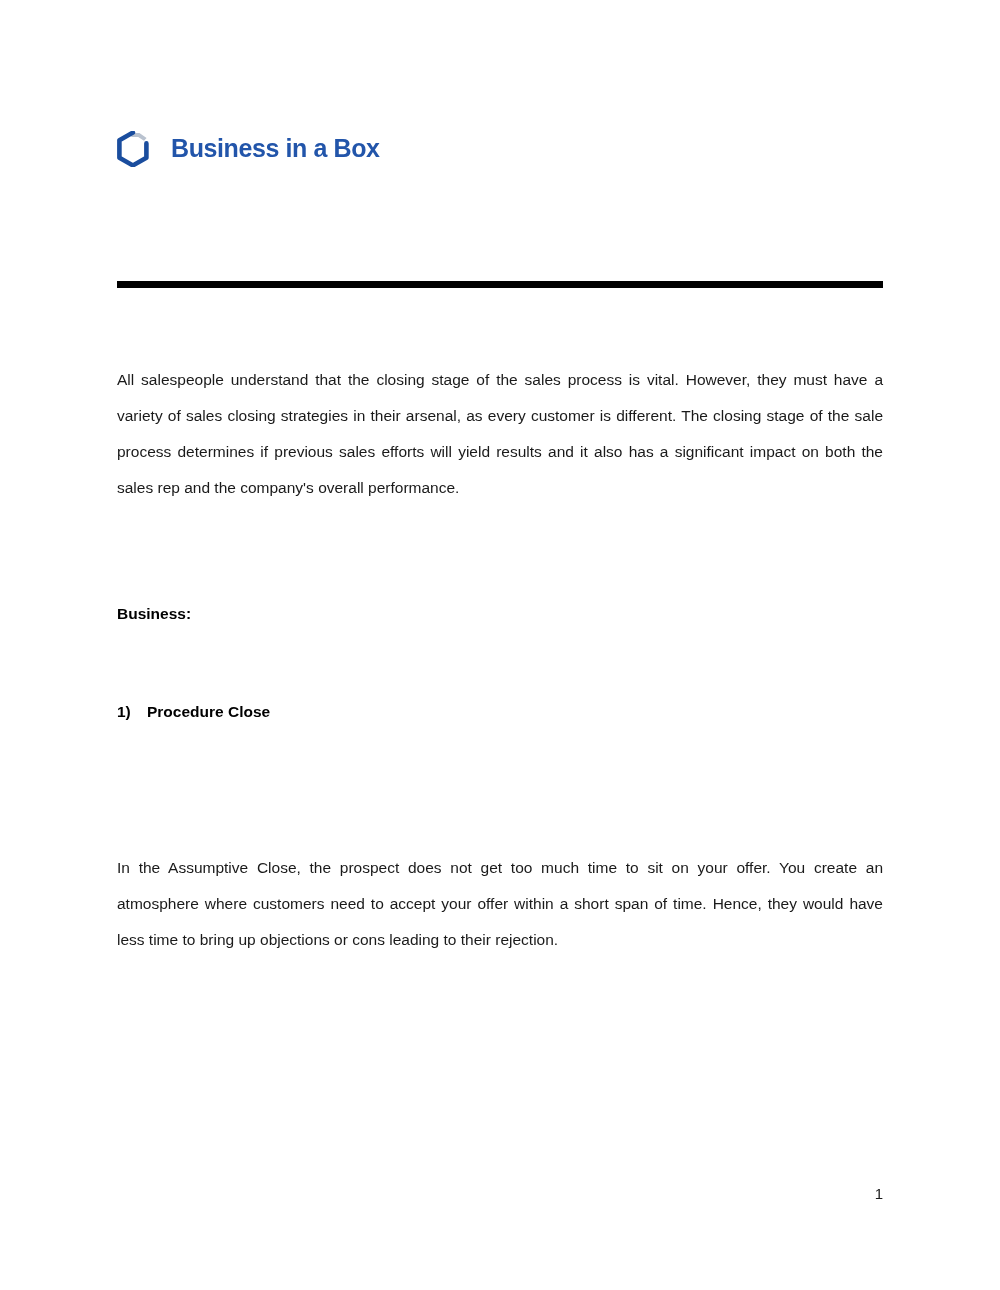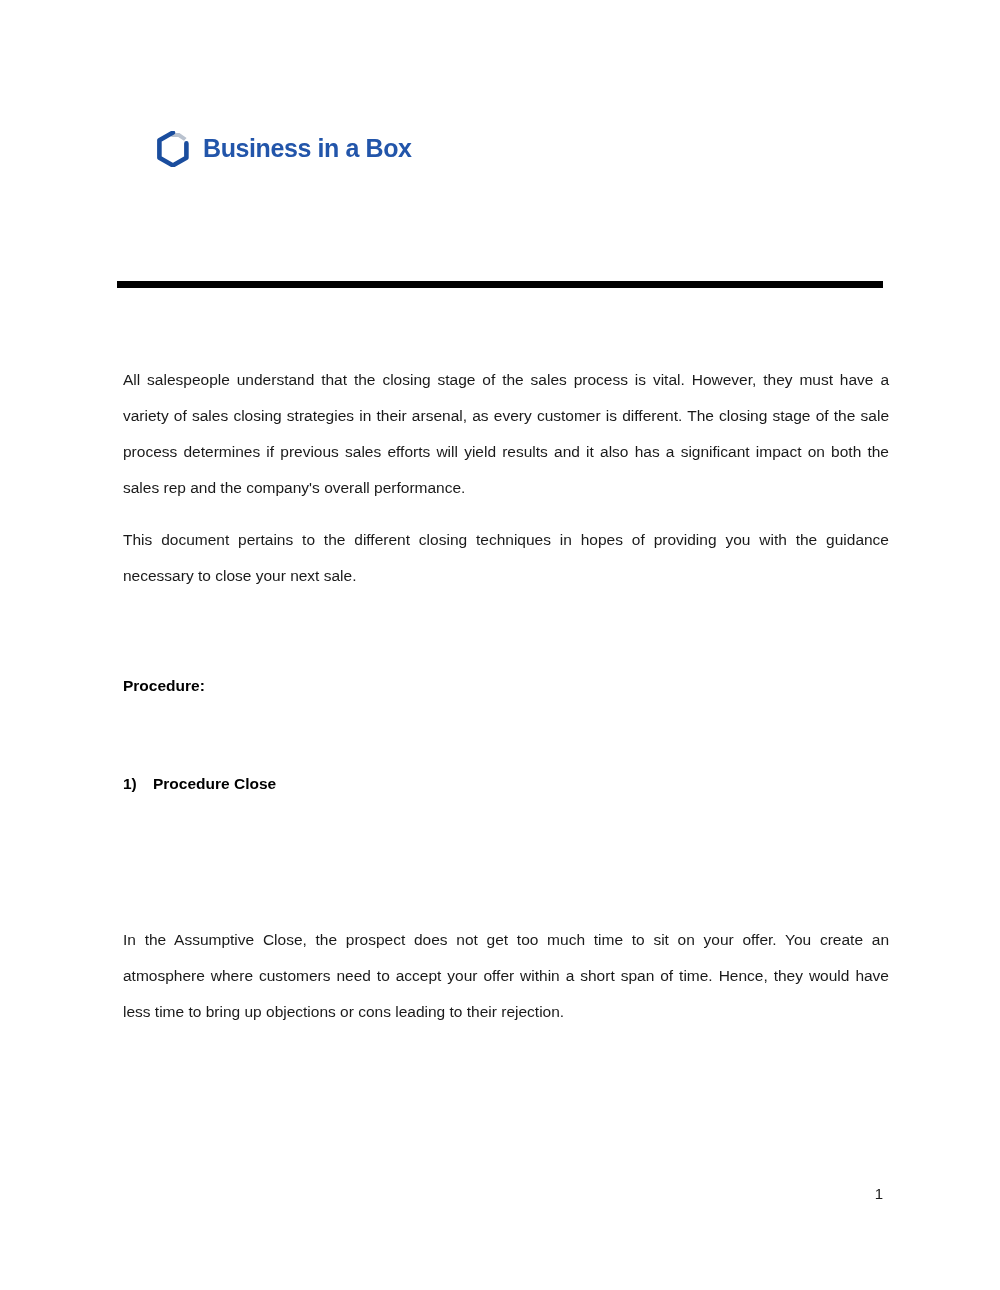--- a/index.html
+++ b/index.html
@@ -21,22 +21,21 @@
     overflow: hidden;
   }
 
   
   .logo-block {
     position: absolute;
     left: 117px;
     top: 131px;
     display: flex;
     align-items: center;
-    gap: 14px;
-    margin-left: 40px;
+    gap: 22px;
   }
   .logo-mark {
     width: 32px;
     height: 36px;
     display: block;
     flex: 0 0 auto;
   }
   .logo-text {
     font-family: "Liberation Sans", sans-serif;
     font-size: 25px;
@@ -65,21 +64,21 @@
     left: 117px;
     top: 281px;
     width: 766px;
     height: 7px;
     background: #000000;
   }
 
   
   .content {
     position: absolute;
-    left: 123px;
+    left: 117px;
     top: 362px;
     width: 766px;
   }
   p.body {
     margin: 0;
     font-size: 15.5px;
     line-height: 36px;
     text-align: justify;
     text-justify: inter-word;
     color: #1a1a1a;
@@ -136,24 +135,23 @@
     </span>
     <span class="logo-text">Business in a Box</span>
   </div>
 
   <div class="title-rule"></div>
 
   <div class="content">
 
     <p class="body">All salespeople understand that the closing stage of the sales process is vital. However, they must have a variety of sales closing strategies in their arsenal, as every customer is different. The closing stage of the sale process determines if previous sales efforts will yield results and it also has a significant impact on both the sales rep and the company's overall performance.</p>
     <div class="gap-para"></div>
-    <p class="body">This document pertains to the different closing techniques in hopes of providing you with the guidance necessary to close your next sale.</p>
 
     <div class="gap-big"></div>
-    <h2 class="section-head">Procedure:</h2>
+    <h2 class="section-head">Business:</h2>
 
     <div class="gap-med"></div>
     <div class="numbered-head">
       <span class="num">1)</span>
       <span>Procedure Close</span>
     </div>
 
     <div class="gap-item"></div>
 
     <div class="gap-item"></div>

